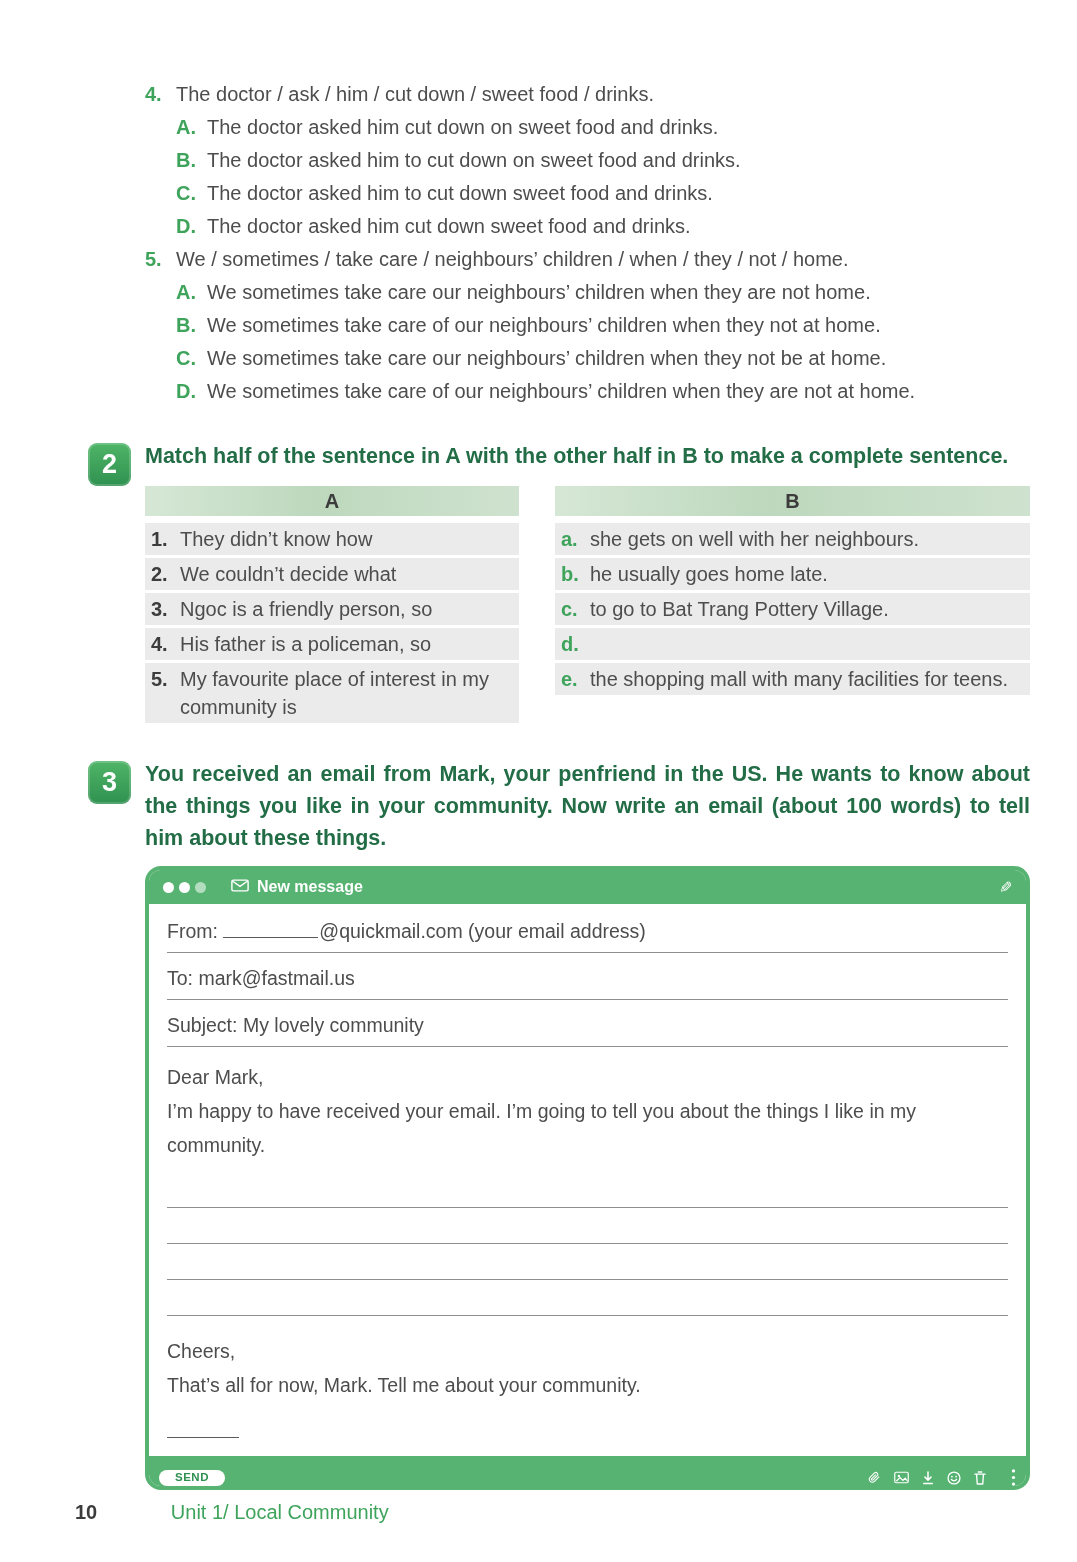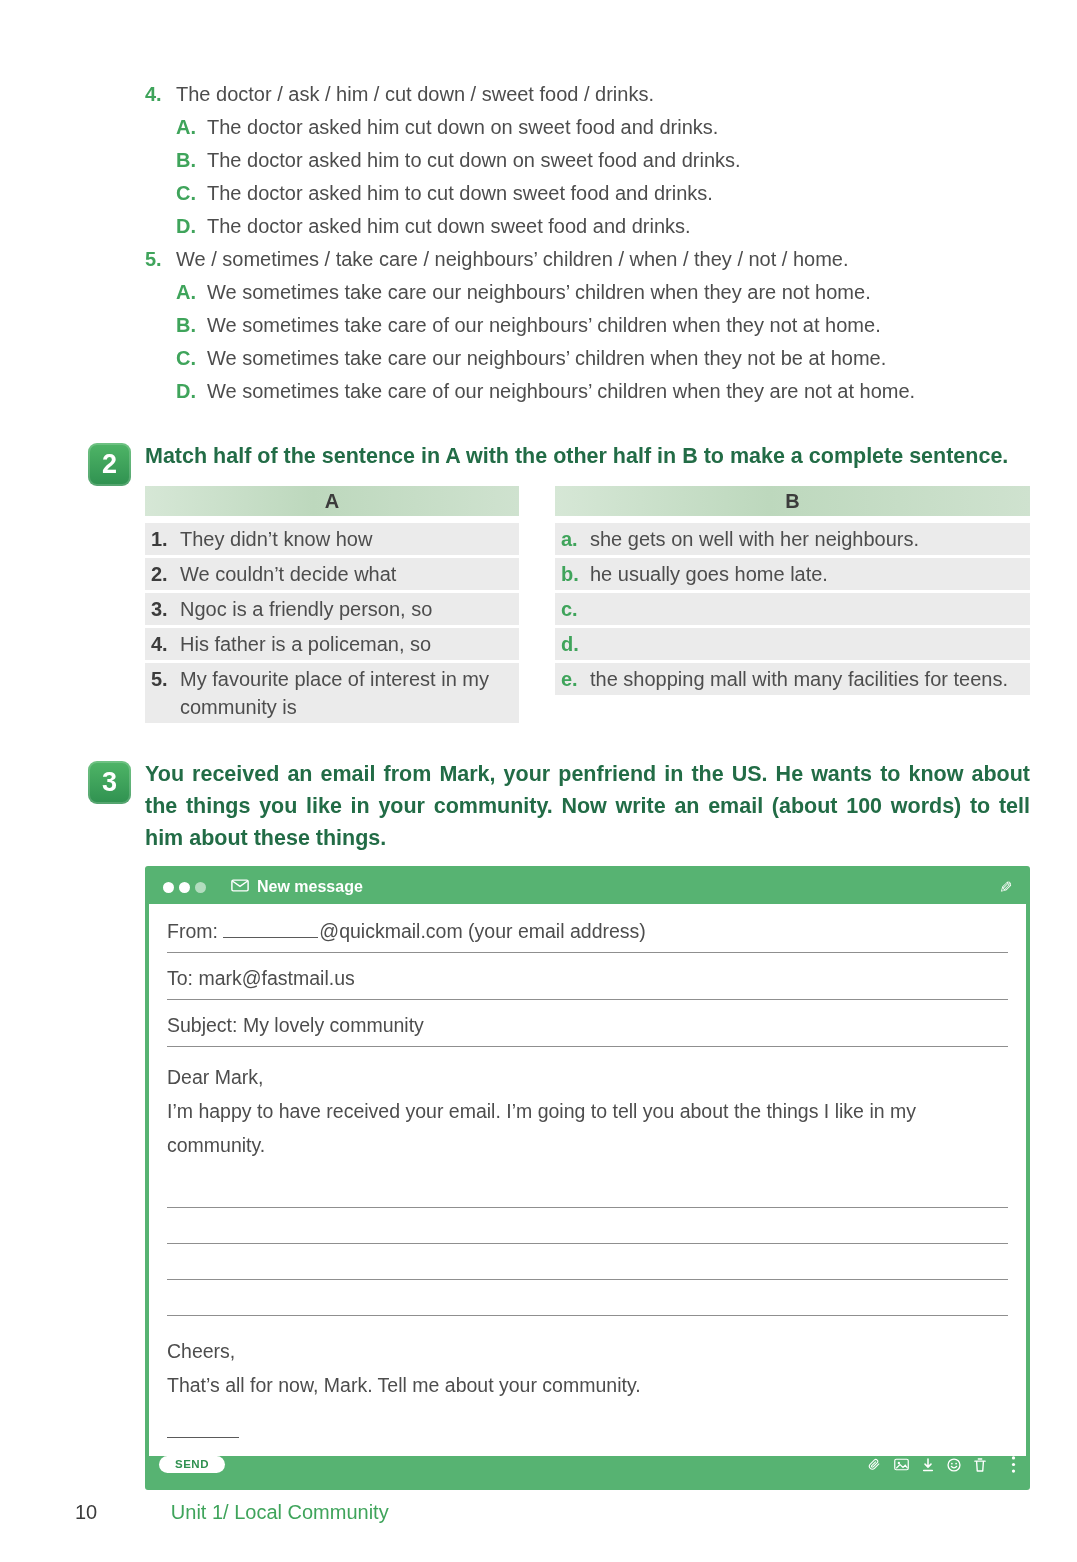--- a/index.html
+++ b/index.html
@@ -42,48 +42,48 @@
     color:#3c3c3c;font-weight:bold;font-size:20px;display:flex;align-items:center;
     justify-content:center;margin-bottom:7px;}
   .mrow{display:flex;font-size:20px;line-height:28px;background:var(--row-bg);
     padding:2px 6px;margin-bottom:3px;}
   .mnum{width:29px;flex:none;font-weight:bold;color:#3c3c3c;}
   .colB .mnum{color:var(--green);}
   .mtext{flex:1;}
 
   
   .email{margin-left:57px;margin-top:12px;border:4px solid var(--email-green);
-    border-radius:3px;overflow:hidden;background:#fff;}
+    border-radius:16px;overflow:hidden;background:#fff;}
   .email-header{background:var(--email-green);height:34px;display:flex;align-items:center;
     padding:0 14px;}
   .dot{width:11px;height:11px;border-radius:50%;background:#fff;margin-right:5px;flex:none;}
   .dot.dim{background:rgba(255,255,255,.55);}
   .mail-wrap{margin-left:20px;display:flex;align-items:center;gap:8px;}
   .header-title{color:#fff;font-weight:bold;font-size:16px;}
   .compose{margin-left:auto;color:#fff;font-size:16px;transform:scaleX(-1);}
   .email-inner{padding:2px 18px 0;}
   .field{font-size:19.5px;padding:14px 0 9px;border-bottom:1.5px solid var(--line);}
   .blank{display:inline-block;width:95px;border-bottom:1.5px solid #5a5a5a;height:15px;
     margin-right:1px;vertical-align:baseline;}
   .message{padding-top:13px;font-size:19.5px;line-height:34px;}
   .rules{margin-top:10px;}
   .rule{border-bottom:1.5px solid var(--line);height:36px;}
   .closing{margin-top:18px;font-size:19.5px;line-height:34px;}
   .sig-blank{width:72px;border-bottom:1.5px solid #5a5a5a;height:22px;margin:14px 0 18px;}
-  .email-footer{background:var(--email-green);height:30px;display:flex;align-items:flex-start;
+  .email-footer{background:var(--email-green);height:30px;display:flex;align-items:flex-end;
     padding:0 10px;}
   .send{background:#fff;color:#2f9150;font-weight:bold;font-size:11.5px;
     padding:2.5px 16px;border-radius:11px;letter-spacing:.5px;line-height:1;}
   .footer-icons{margin-left:auto;display:flex;align-items:center;gap:13px;}
   .footer-icons .icon{display:flex;align-items:center;}
   .more{margin-left:12px;display:flex;align-items:center;}
 
   
   .page-footer{position:absolute;left:0;bottom:38px;width:100%;padding-left:75px;font-size:20px;}
-  .page-num{font-weight:normal;color:#3c3c3c;margin-right:32px;}
+  .page-num{font-weight:bold;color:#3c3c3c;margin-right:32px;}
   .unit{color:var(--green);margin-left:36px;}
 </style>
 </head>
 <body>
 
 <div class="page">
 
   <section class="ex1">
 
     <div class="question">
@@ -173,20 +173,21 @@
         <div class="mrow">
           <span class="mnum">a.</span>
           <span class="mtext">she gets on well with her neighbours.</span>
         </div>
         <div class="mrow">
           <span class="mnum">b.</span>
           <span class="mtext">he usually goes home late.</span>
         </div>
         <div class="mrow">
           <span class="mnum">c.</span>
+          <span class="mtext">to go to Bat Trang Pottery Village.</span>
         </div>
         <div class="mrow">
           <span class="mnum">d.</span>
         </div>
         <div class="mrow">
           <span class="mnum">e.</span>
           <span class="mtext">the shopping mall with many facilities for teens.</span>
         </div>
       </div>
     </div>

